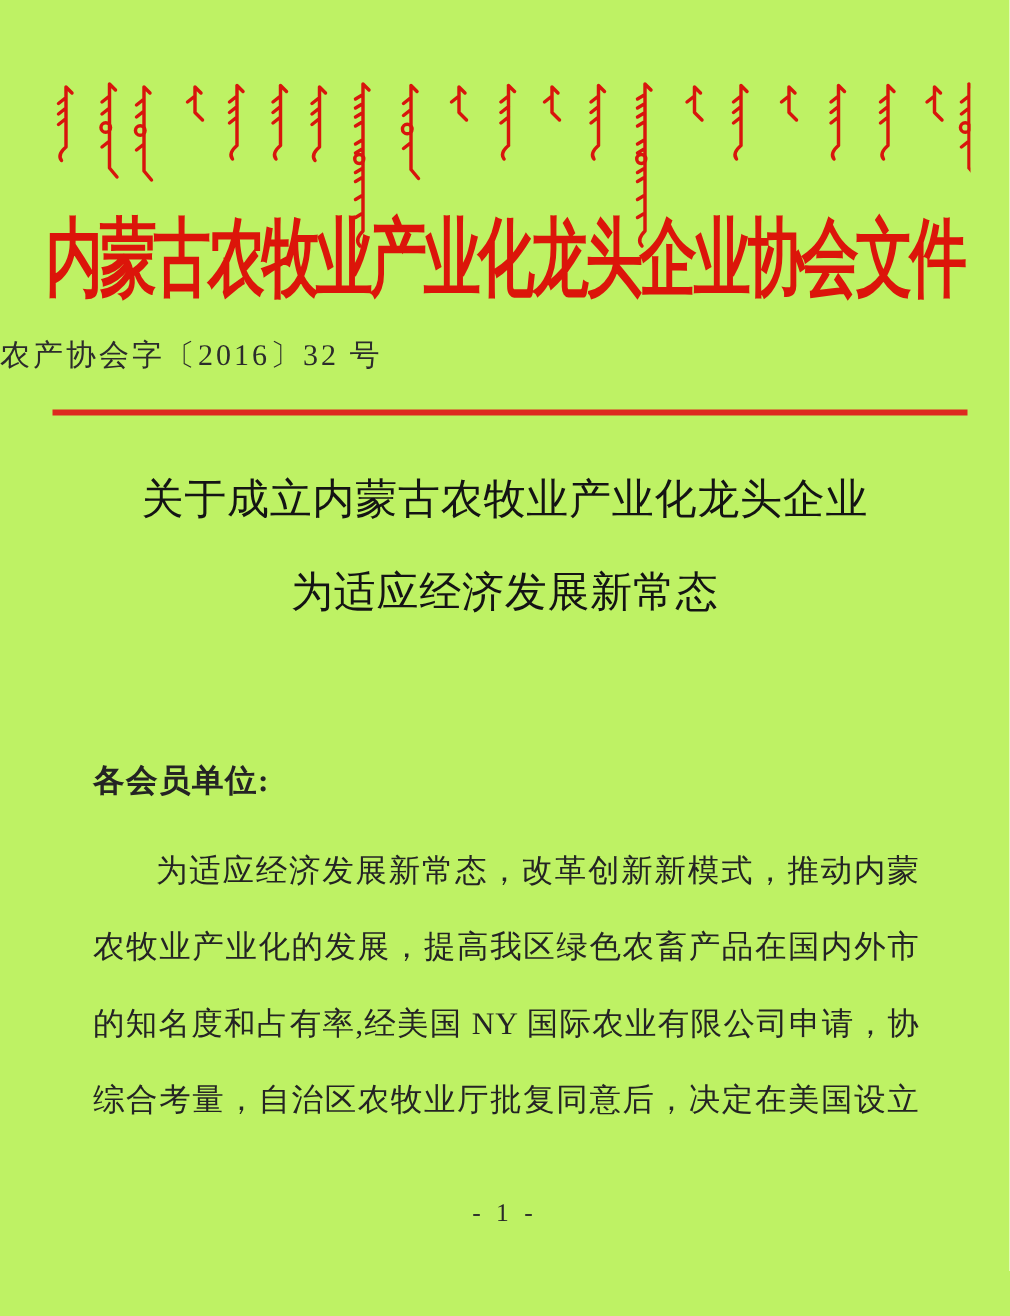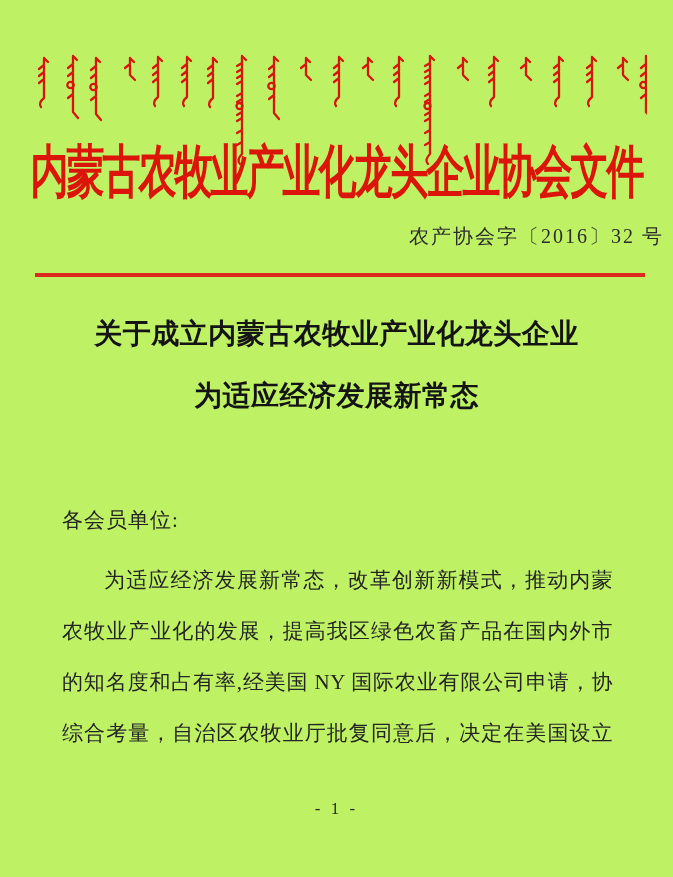--- a/index.html
+++ b/index.html
@@ -42,21 +42,21 @@
     transform-origin: center top;
     white-space: nowrap;
   }
 
   
   .doc-number {
     position: absolute;
     top: 223px;
     left: 0;
     width: 664px;
-    text-align: right;
+    text-align: left;
     font-size: 20px;
     letter-spacing: 2px;
     color: #2c2c2c;
   }
 
   
   .divider {
     position: absolute;
     top: 273px;
     left: 35px;
@@ -66,38 +66,39 @@
   }
 
   
   .notice-title {
     position: absolute;
     top: 303px;
     left: 0;
     width: 673px;
     text-align: center;
     font-size: 28px;
-    font-weight: 700;
+    font-weight: 400;
     color: #141414;
     line-height: 62px;
     letter-spacing: 0.5px;
   }
 
   
   .body-block {
     position: absolute;
     top: 505px;
     left: 62px;
     width: 551px;
     font-size: 21px;
     color: #242424;
   }
   .salutation {
     line-height: 30px;
     letter-spacing: 1px;
+    font-weight: bold;
   }
   .para {
     margin-top: 20px;
   }
   .bline {
     height: 51px;
     line-height: 51px;
     letter-spacing: 0.5px;
     white-space: nowrap;
   }

